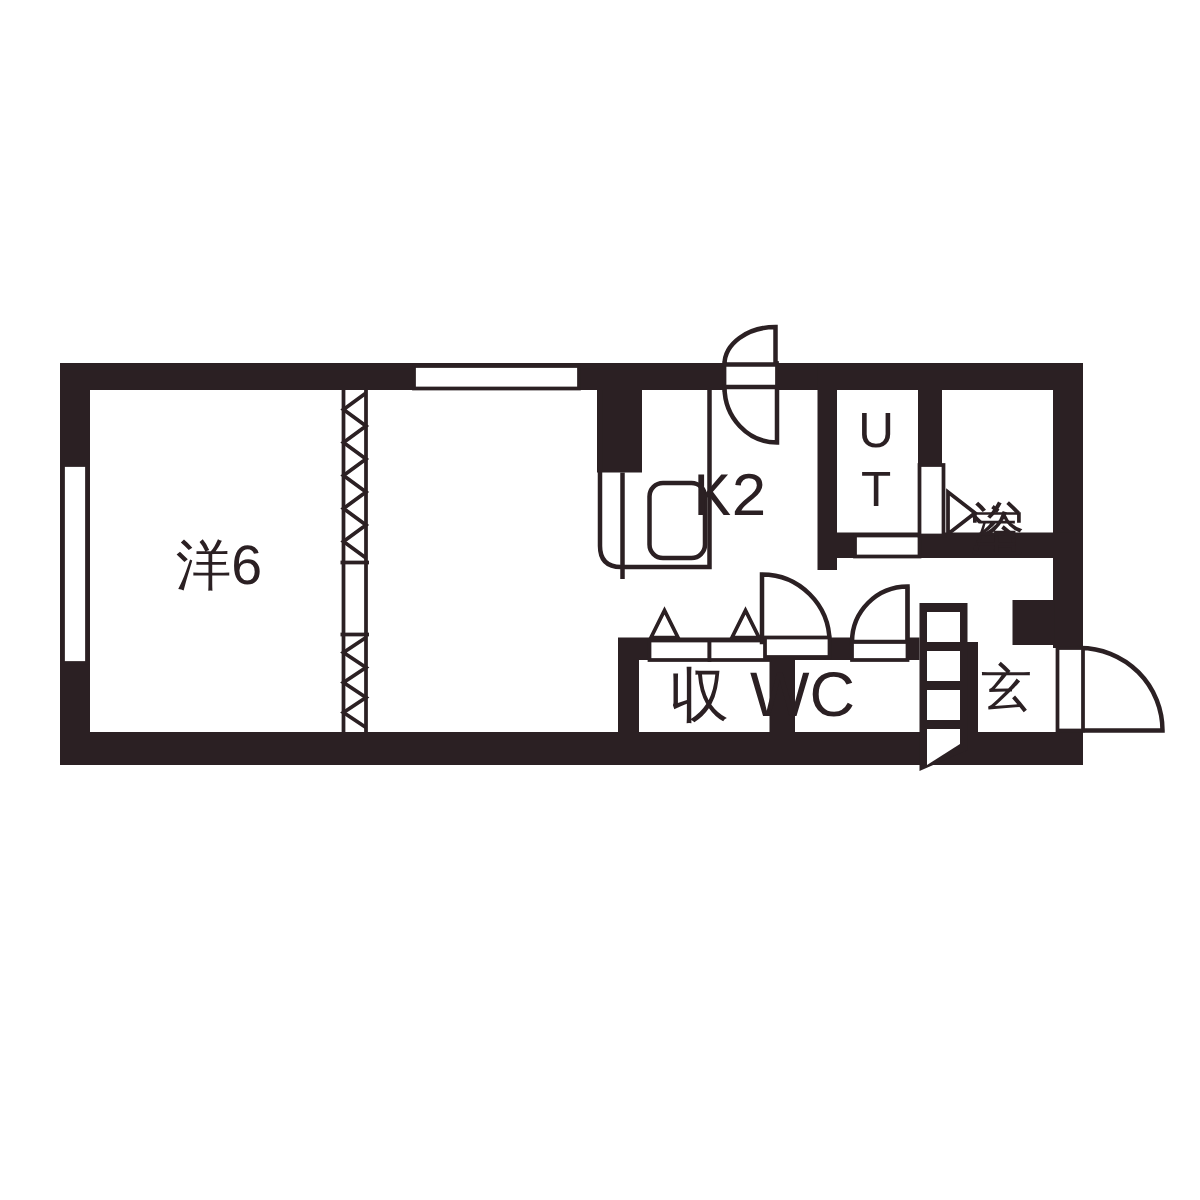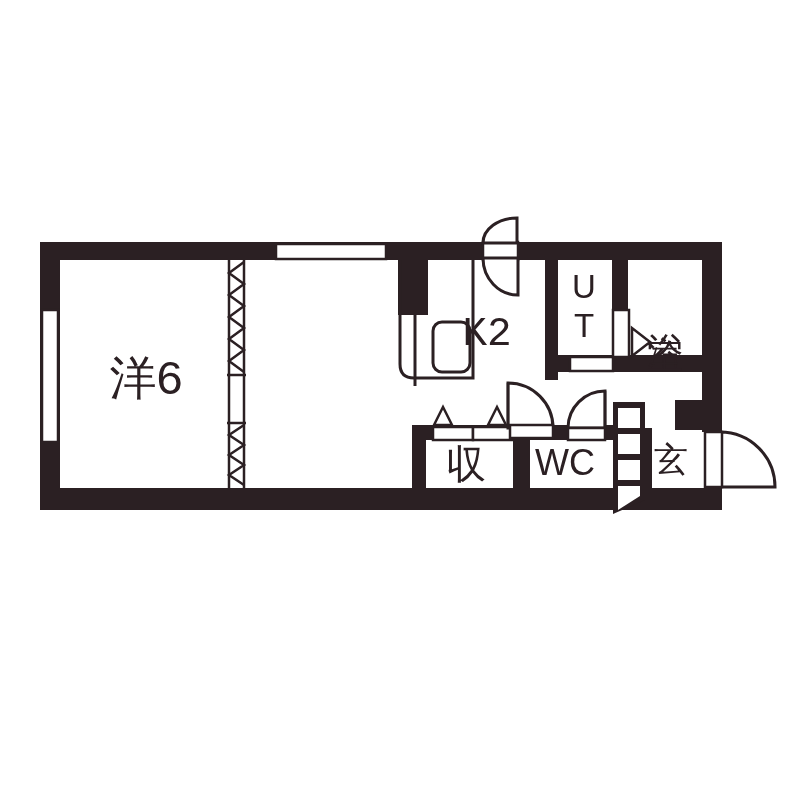--- a/index.html
+++ b/index.html
@@ -92,27 +92,27 @@
     <rect class="wfill-thin" x="510" y="425" width="43" height="13"></rect>
 
     <path class="wfill" d="M 568 428 A 37 37 0 0 1 605 391 L 605 428 Z"></path>
     <line class="lin-thin" x1="605" y1="391" x2="605" y2="428"></line>
     <rect class="wfill-thin" x="568" y="428" width="37" height="12"></rect>
 
     <path class="wfill" d="M 720 432 A 55 55 0 0 1 775 487 L 720 487 Z"></path>
     <rect class="wfill-thin" x="705" y="432" width="17" height="55"></rect>
   </svg>
 
-  <span class="room-label" style="left:146px;top:377px;font-size:47px;">洋6</span>
+  <span class="room-label" style="left:146px;top:377px;font-size:37px;">洋6</span>
 
 
   <span class="room-label" style="left:487px;top:334px;font-size:41px;font-family:Liberation Mono, monospace;">K2</span>
 
   <span class="room-label vertical" style="left:584px;top:307px;font-size:33px;">UT</span>
 
   <span class="room-label vertical" style="left:665px;top:306px;font-size:36px;">浴室</span>
 
   <span class="room-label" style="left:466px;top:464px;font-size:40px;">収</span>
 
-  <span class="room-label" style="left:565px;top:463px;font-size:36px;">WC</span>
+  <span class="room-label" style="left:535px;top:463px;font-size:42px;">WC</span>
 
   <span class="room-label" style="left:671px;top:459px;font-size:34px;">玄</span>
 </div>
 
 </body></html>

